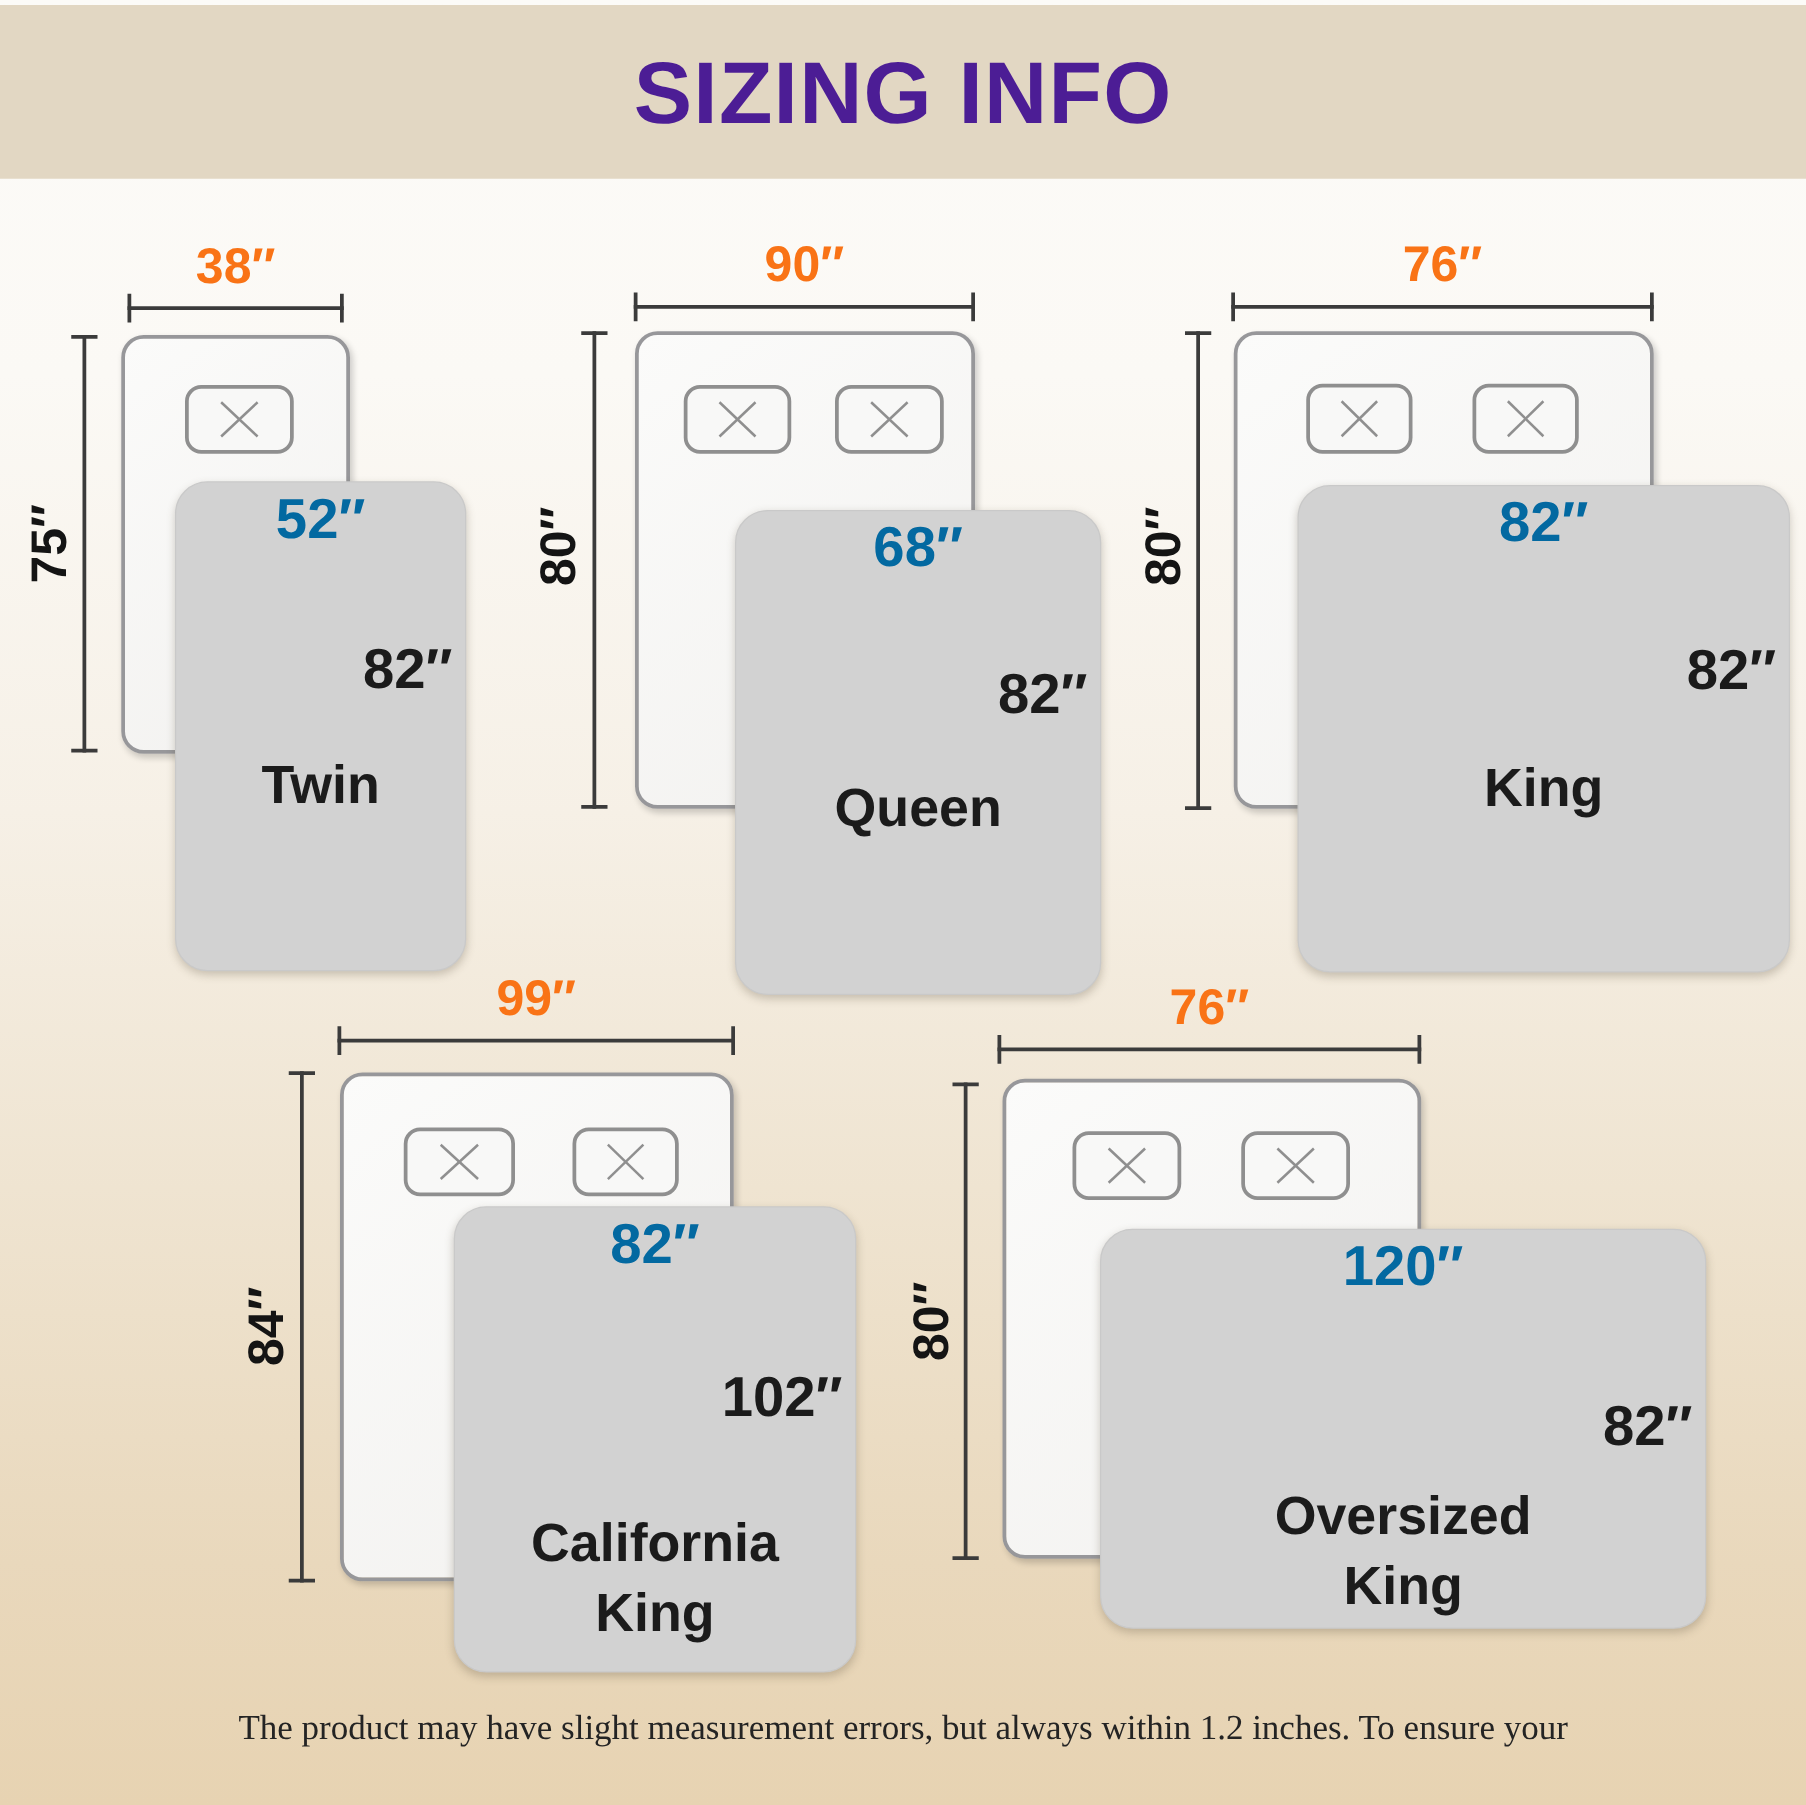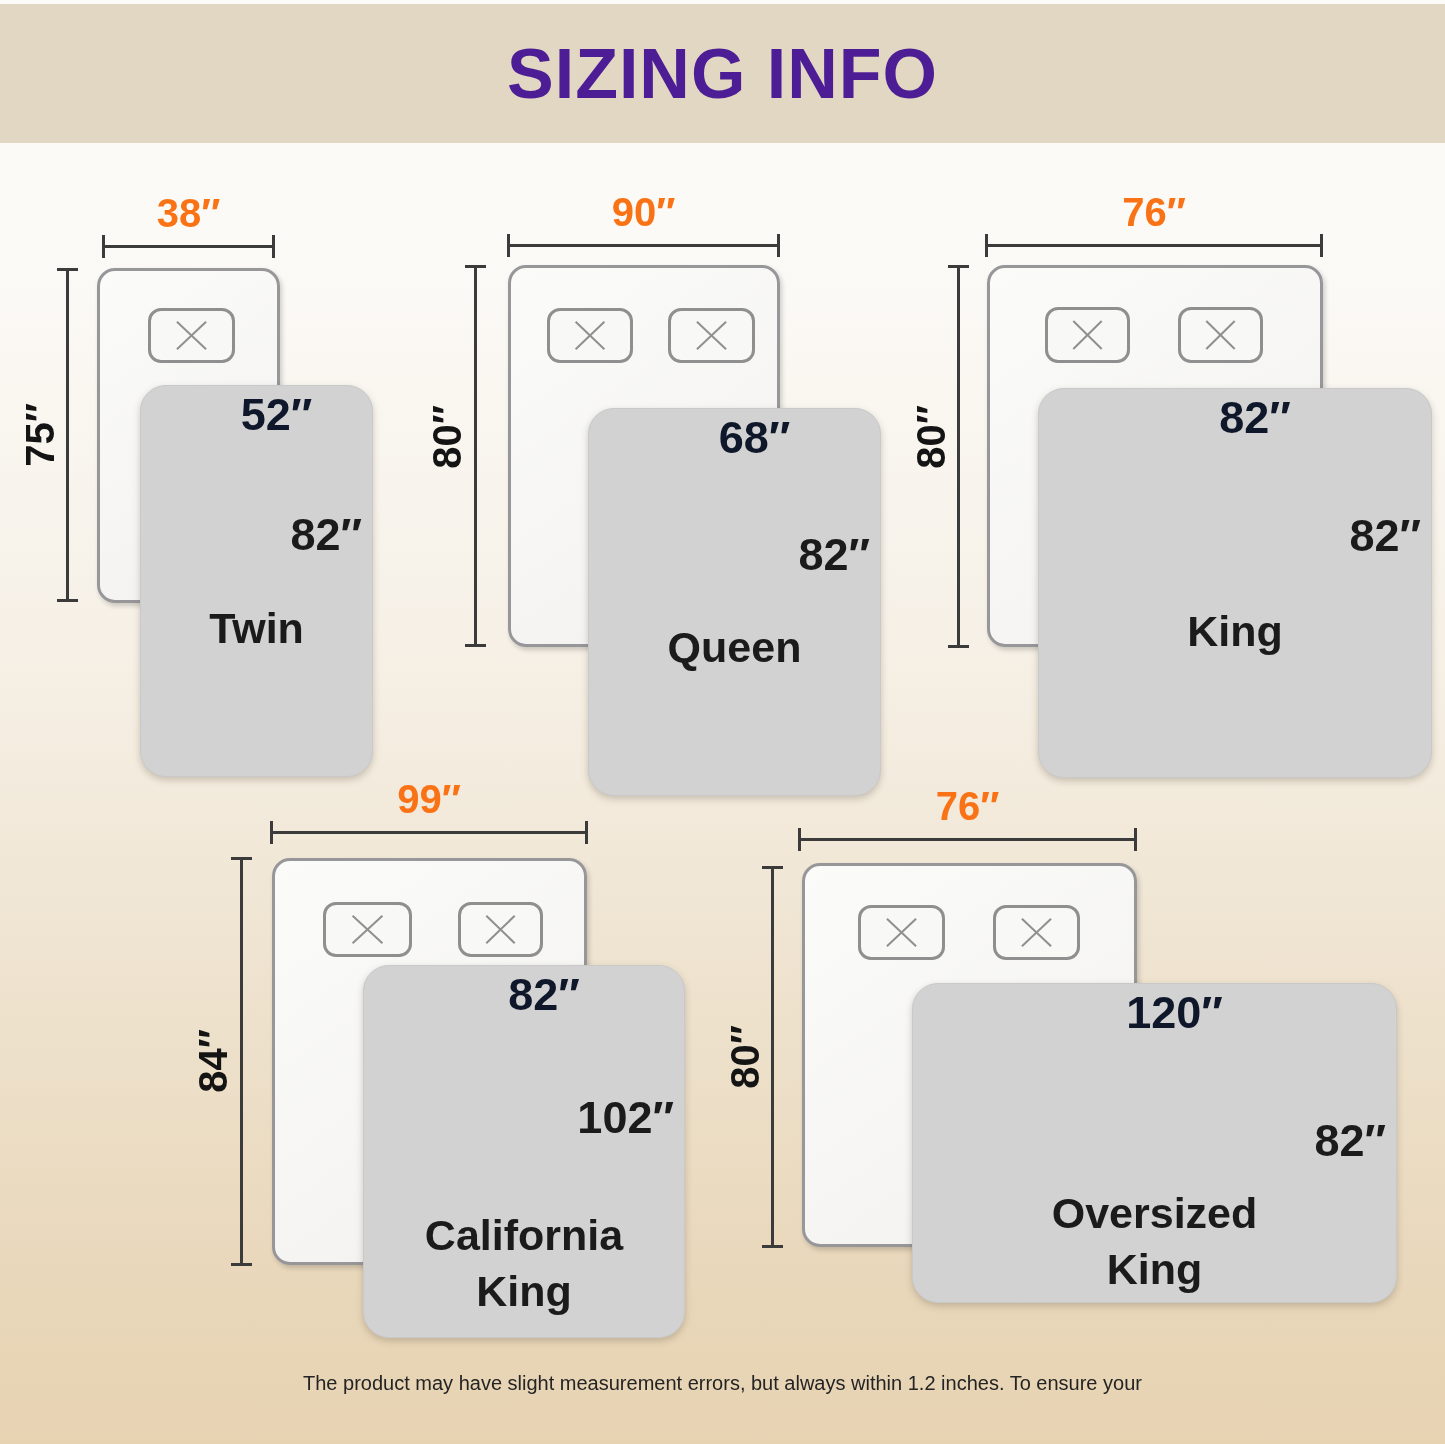--- a/index.html
+++ b/index.html
@@ -42,21 +42,21 @@
   .pillow svg{position:absolute;left:0;top:0;width:100%;height:100%;}
   .blanket{
     position:absolute;
     background:#d2d2d2;
     border:1px solid #c9c9c9;border-radius:26px;
     box-shadow:0 3px 7px rgba(90,80,60,0.28);
     box-sizing:border-box;
   }
   .blanket-w{
     position:absolute;top:6px;left:0;width:100%;text-align:center;
-    font-size:45px;font-weight:bold;color:#0f172a;line-height:1;padding-left:20px;
+    font-size:45px;font-weight:bold;color:#0369a1;line-height:1;
   }
   .blanket-h{
     position:absolute;right:10px;
     font-size:45px;font-weight:bold;color:#1b1b1b;line-height:1;
   }
   .bed-name{
     position:absolute;left:0;width:100%;text-align:center;
     font-size:43px;font-weight:bold;color:#1b1b1b;line-height:56px;
   }
   
@@ -120,28 +120,28 @@
   #cal-blanket{left:363px;top:965px;width:322px;height:373px;}
   #cal-bh{top:129px;}
   #cal-name{top:241px;}
   
   #ovk-h{left:798px;top:838px;width:339px;}
   #ovk-v{left:771px;top:866px;height:382px;}
   #ovk-vl{left:714px;top:1037px;}
   #ovk-mattress{left:802px;top:863px;width:335px;height:384px;}
   #ovk-p1{left:858px;top:905px;width:87px;height:55px;}
   #ovk-p2{left:993px;top:905px;width:87px;height:55px;}
-  #ovk-blanket{left:880px;top:983px;width:485px;height:320px;margin-left:32px;}
+  #ovk-blanket{left:880px;top:983px;width:485px;height:320px;}
   #ovk-bh{top:134px;}
   #ovk-name{top:201px;}
 
   
   .footer{
     position:absolute;left:0;top:1363px;width:100%;
-    text-align:center;font-size:20px;line-height:40px;color:#242424;
+    text-align:center;font-size:28px;line-height:40px;color:#242424;font-family:Liberation Serif, serif;
   }
 </style>
 </head>
 <body>
 
 <div class="page">
 
   <div class="header">
     <div class="title">SIZING INFO</div>
   </div>

